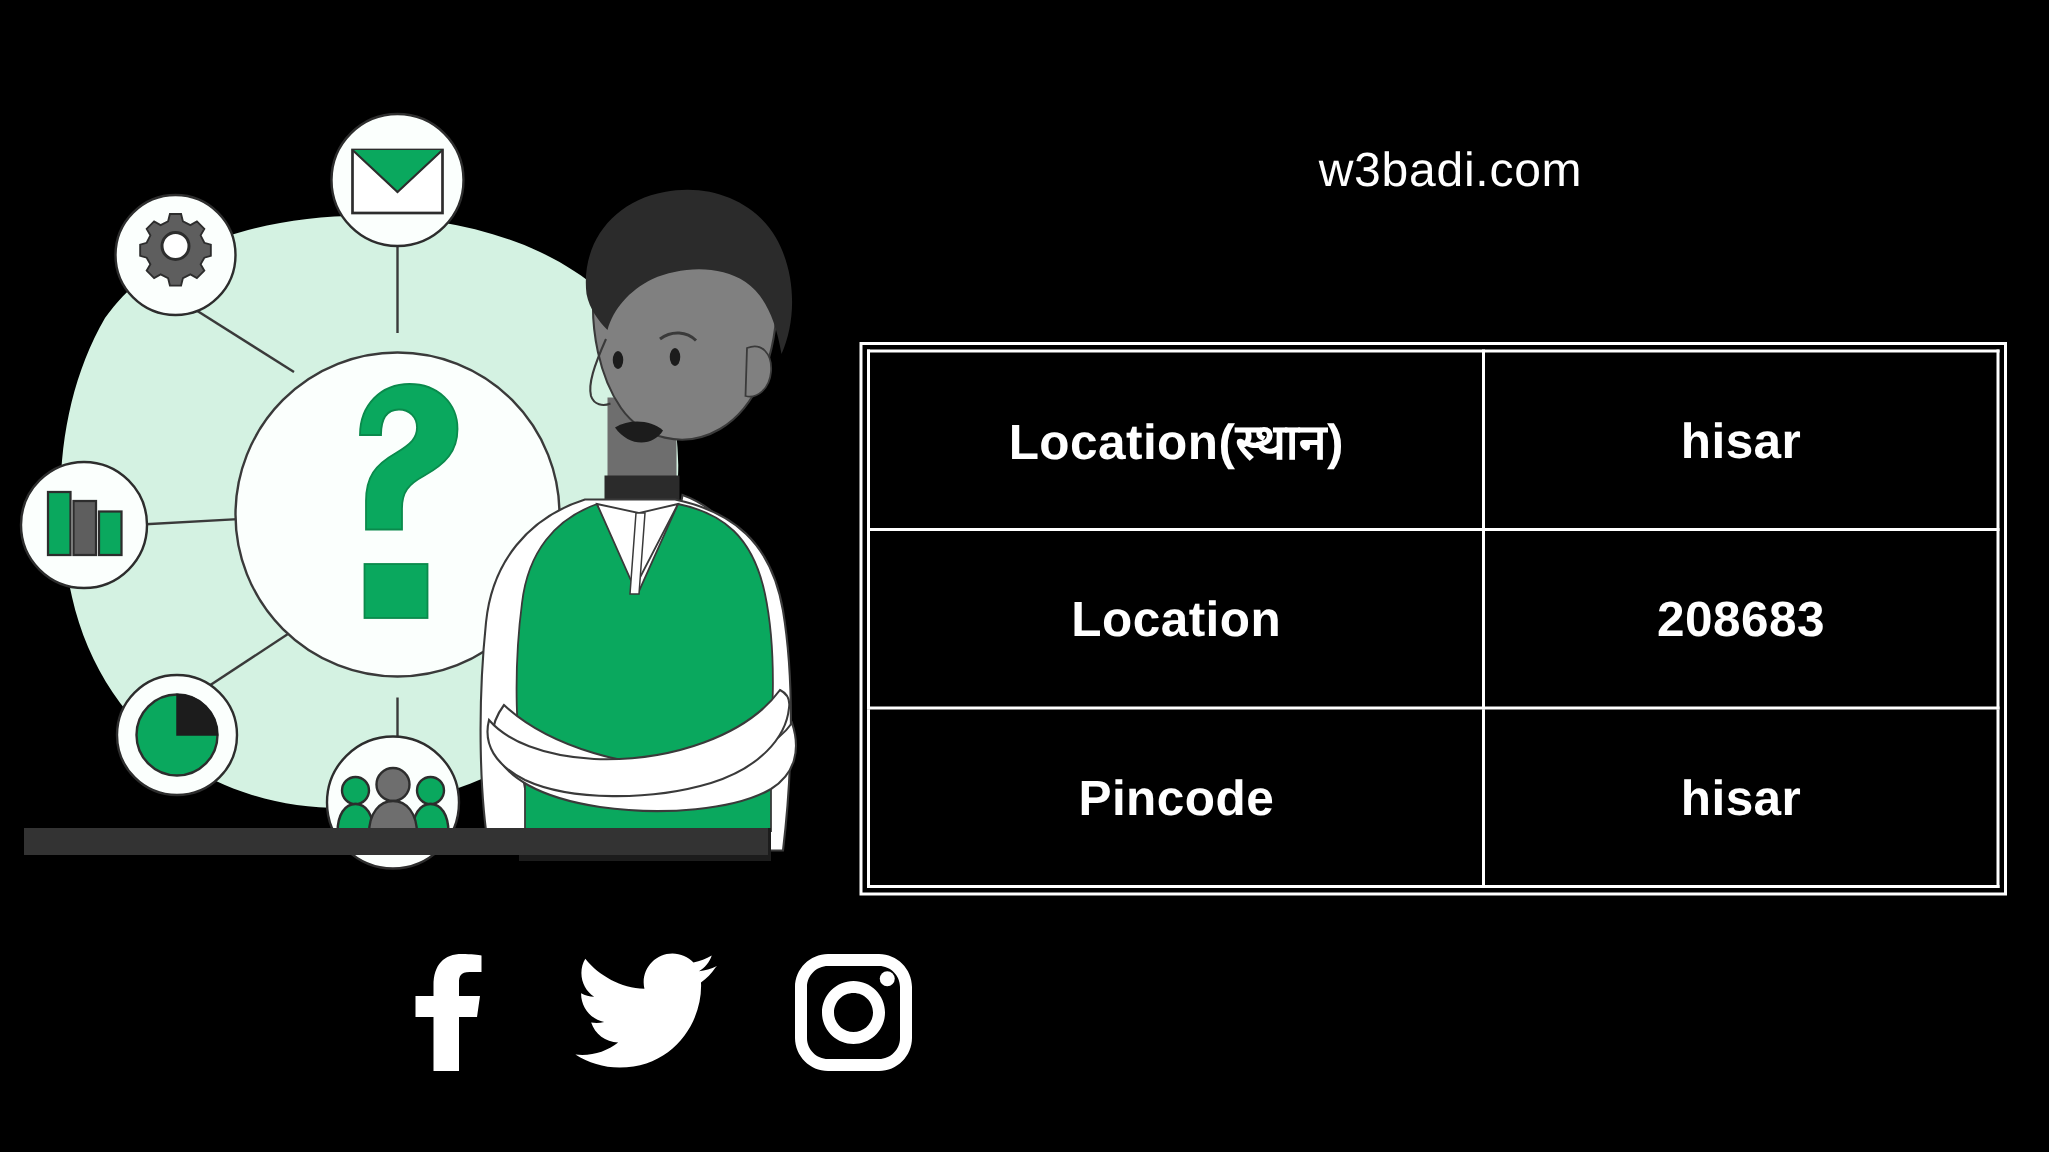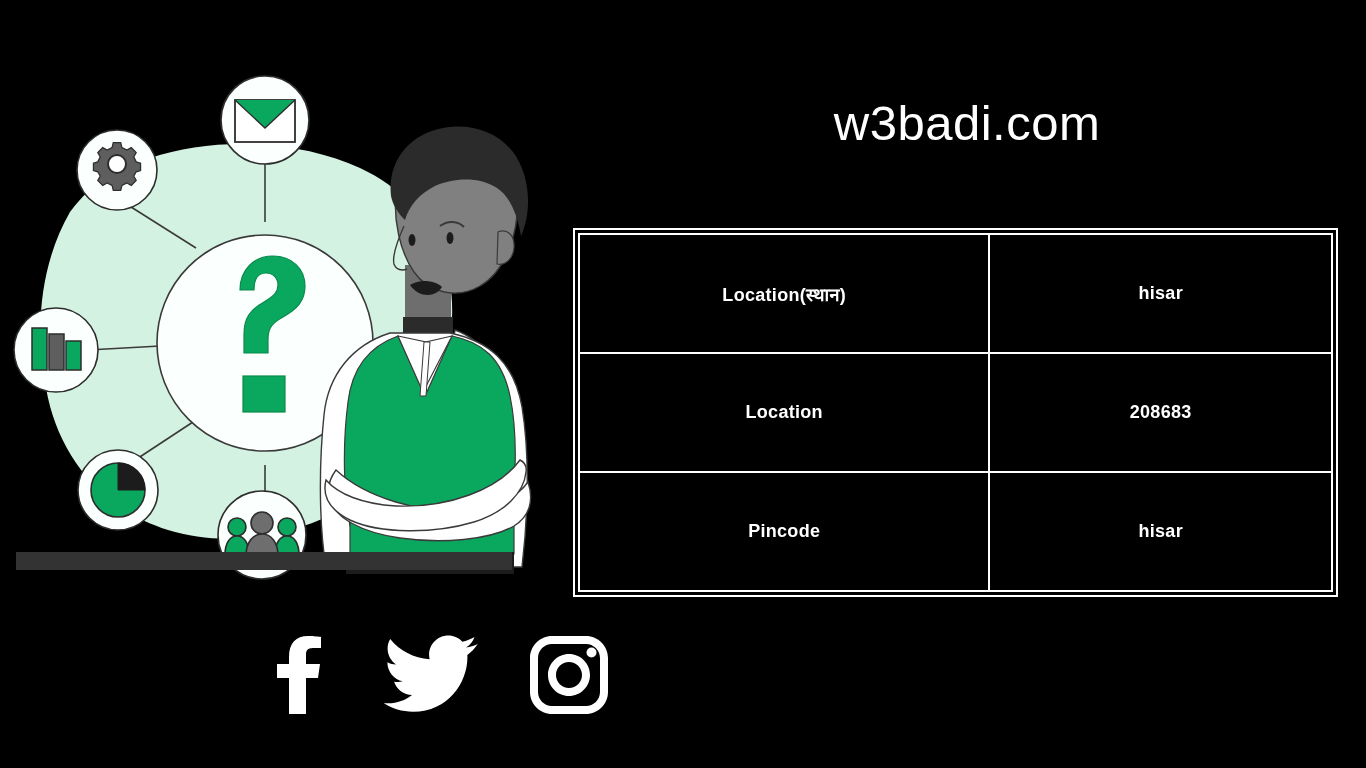--- a/index.html
+++ b/index.html
@@ -30,21 +30,21 @@
   #illustration svg { display: block; width: 560px; height: 560px; }
 
   
   #brand-title {
     position: absolute;
     left: 572px;
     top: 95px;
     width: 790px;
     text-align: center;
     color: #ffffff;
-    font-size: 49px;
+    font-size: 32px;
     font-weight: 400;
     letter-spacing: 0.5px;
     font-family: "Liberation Sans", sans-serif;
     white-space: nowrap;
   }
 
   
   #info-table-wrap {
     position: absolute;
     left: 573px;
@@ -60,21 +60,21 @@
     height: 100%;
     border-collapse: collapse;
     table-layout: fixed;
   }
   table.info-table tr { height: 25%; }
   table.info-table td {
     border: 2px solid #ffffff;
     color: #ffffff;
     text-align: center;
     vertical-align: middle;
-    font-size: 18px;
+    font-size: 33px;
     font-weight: bold;
     font-family: "Liberation Sans", sans-serif;
     padding: 0 6px;
     letter-spacing: 0.3px;
   }
   table.info-table td.label-cell { width: 54.5%; }
   table.info-table td.value-cell { width: 45.5%; margin-left: 45px; }
 
   
   #social-bar {

